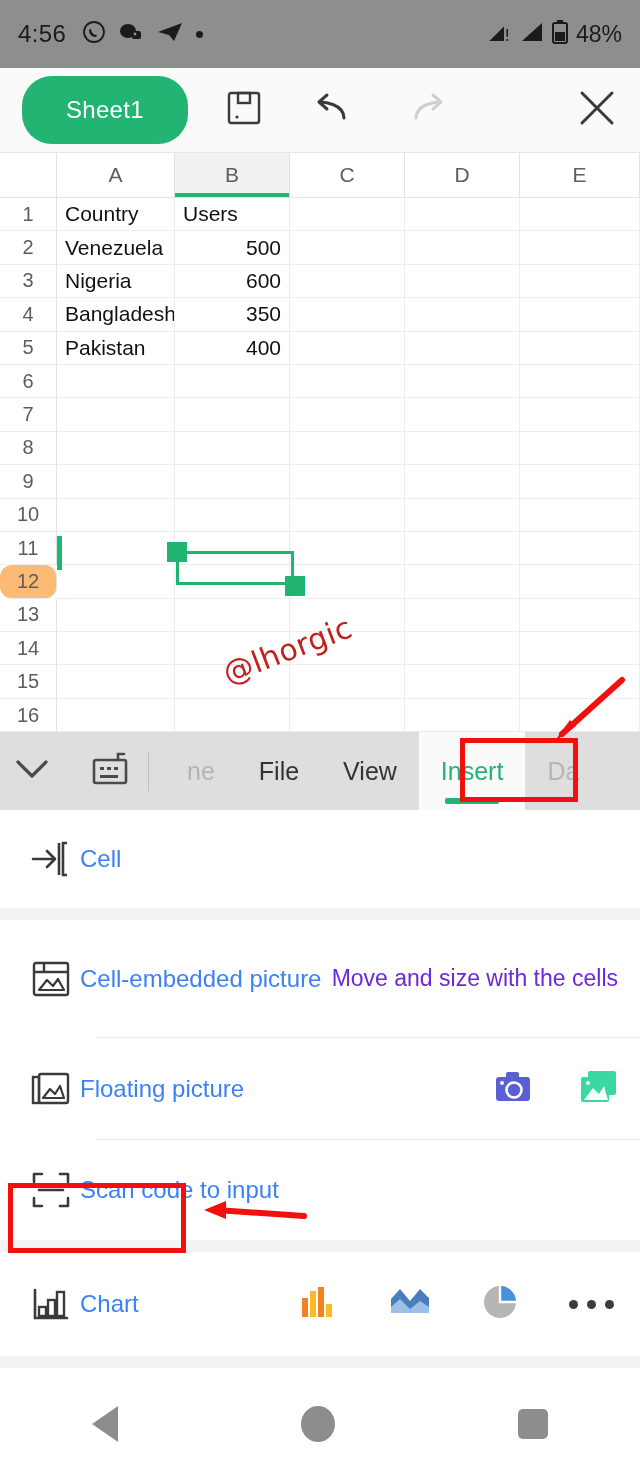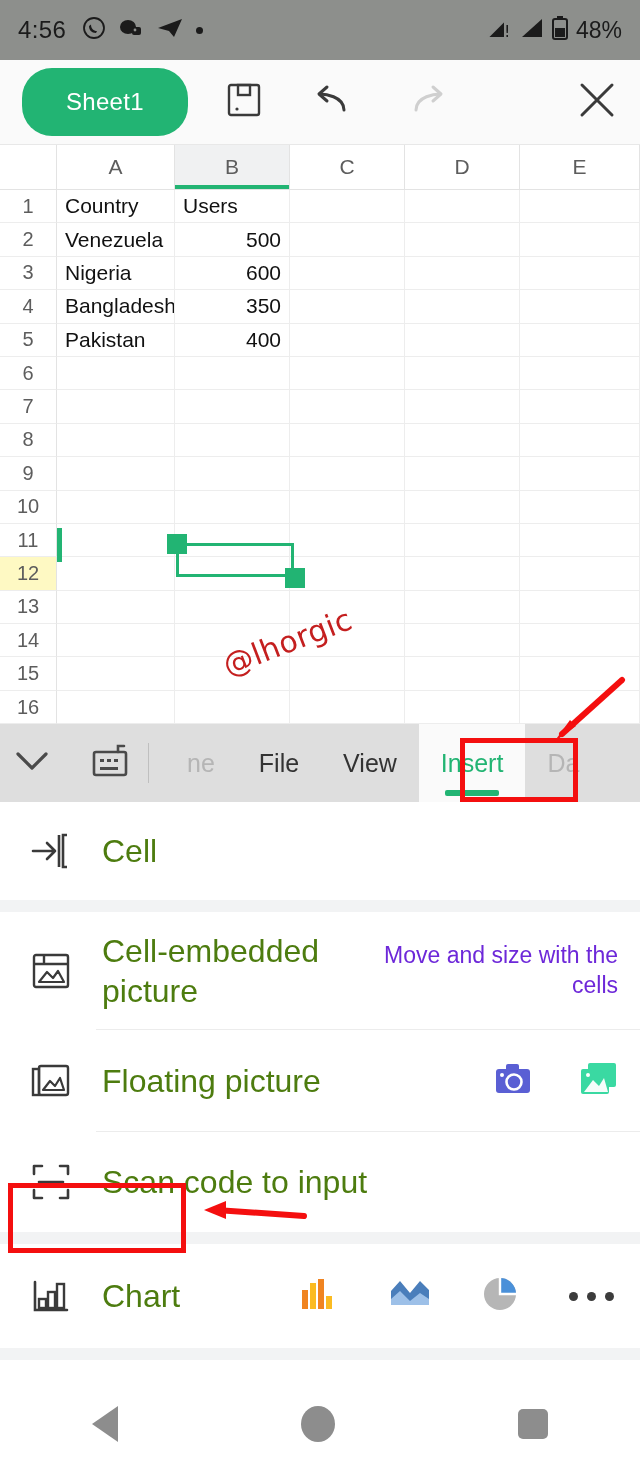--- a/index.html
+++ b/index.html
@@ -6,21 +6,21 @@
   html, body {
     width: 640px; height: 1467px;
     font-family: "Liberation Sans", sans-serif;
     background: #ffffff;
     overflow: hidden;
   }
   .screen { position: relative; width: 640px; height: 1467px; }
 
   
   .statusbar {
-    height: 60px; background: #8d8f8c; color: #1b1b1b;
+    height: 68px; background: #8d8f8c; color: #1b1b1b;
     display: flex; align-items: center; padding: 0 18px;
   }
   .sb-time { font-size: 24px; font-weight: 500; letter-spacing: .4px; }
   .sb-left-icons { display: flex; align-items: center; gap: 13px; margin-left: 16px; }
   .sb-right { margin-left: auto; display: flex; align-items: center; gap: 8px; }
   .sb-batt-text { font-size: 23px; font-weight: 500; }
   .sb-dot { width: 7px; height: 7px; border-radius: 50%; background: #1b1b1b; display:inline-block; }
 
   
   .toolbar {
@@ -38,21 +38,21 @@
   
   .sheet { position: relative; background: #fff; }
   .grid-row { display: flex; height: 33.4px; }
   .colhead-row { height: 45px; }
   .cell-rowhead {
     width: 57px; min-width: 57px;
     border-right: 1px solid #e3e3e3; border-bottom: 1px solid #ededed;
     display: flex; align-items: center; justify-content: center;
     font-size: 20px; color: #5d5d5d; background: #fff;
   }
-  .cell-rowhead.sel { background: #fef9c3; }
+  .cell-rowhead.sel { background: #fdba74; border-radius: 12px; }
   .cell-colhead {
     border-right: 1px solid #e3e3e3; border-bottom: 1px solid #e3e3e3;
     display: flex; align-items: center; justify-content: center;
     font-size: 21px; color: #5d5d5d; background: #fff;
     position: relative;
   }
   .cell-colhead.active { background: #f0f1f2; }
   .cell-colhead.active::after {
     content: ""; position: absolute; left: 0; right: 0; bottom: 0;
     height: 4px; background: #22b473;
@@ -113,21 +113,21 @@
   
   .panel { background: #fff; }
   .menu-sep { height: 12px; background: #f2f3f4; }
   .menu-row {
     display: flex; align-items: center; min-height: 94px; position: relative;
     padding-left: 22px;
   }
   .menu-icon {
     width: 58px; min-width: 58px; display: flex; align-items: center; justify-content: center;
   }
-  .menu-label { font-size: 32px; color: #4d7c0f; margin-left: 22px; line-height: 1.25; }
+  .menu-label { font-size: 24px; color: #3b82f6; line-height: 1.25; }
   .menu-hint {
     margin-left: auto; margin-right: 22px; text-align: right;
     font-size: 23px; color: #6d28d9; line-height: 1.3;
   }
   .menu-actions { margin-left: auto; margin-right: 22px; display: flex; align-items: center; gap: 48px; }
   .hr { position: absolute; left: 96px; right: 0; bottom: 0; height: 1px; background: #ececec; }
 
   .chart-icons { margin-left: auto; margin-right: 26px; display: flex; align-items: center; gap: 50px; }
   .dots { display: flex; gap: 9px; }
   .dots i { width: 9px; height: 9px; border-radius: 50%; background: #3c3c3c; display: block; }

